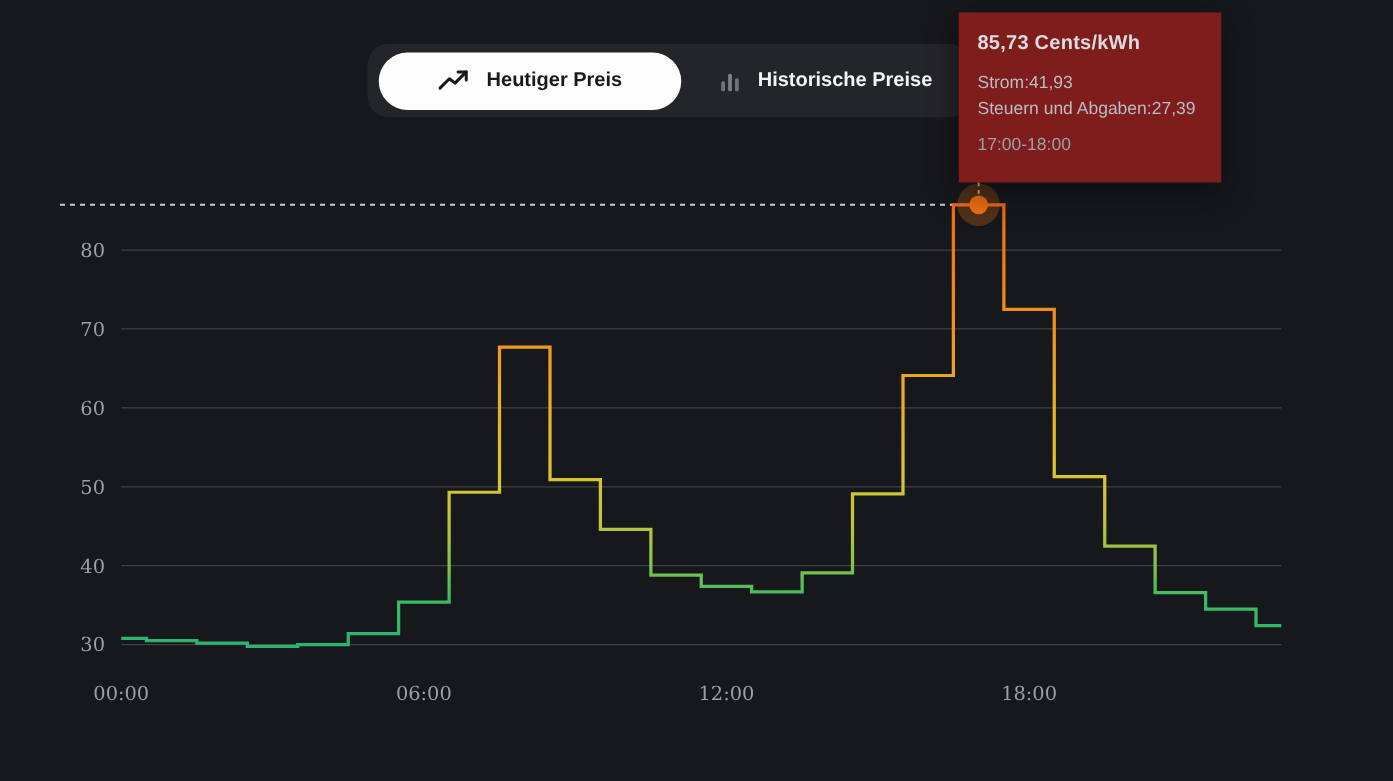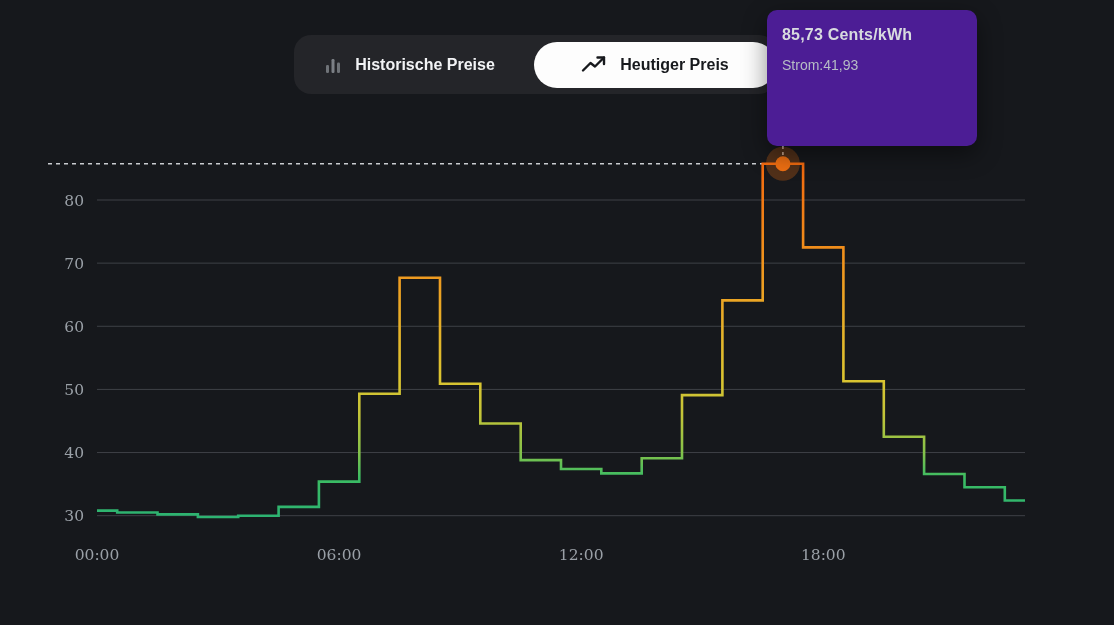--- a/index.html
+++ b/index.html
@@ -28,21 +28,21 @@
   .tab-inactive{
     flex:1;height:100%;
     color:#f2f3f5;font-weight:bold;font-size:16px;
   }
   .tab-icon{display:block;flex:0 0 auto;}
 
   
   .tooltip{
     position:absolute;left:767px;top:10px;width:210px;height:136px;
     box-sizing:border-box;padding:14px 15px 12px 15px;
-    background:#4c1d95;border-radius:10px;
+    background:#7f1d1d;border-radius:0;
     box-shadow:0 8px 24px rgba(0,0,0,.45);
     color:#b6bdc5;font-size:14px;
   }
   .tooltip-title{
     color:#d8dbdf;font-size:16px;font-weight:bold;margin:2px 0 11px 0;
     letter-spacing:.2px;
   }
   .tooltip-row{display:flex;line-height:21px;}
   .tooltip-row .sep{flex:0 0 auto;}
   .tooltip-time{margin-top:10px;color:#98a0a9;}
@@ -81,38 +81,43 @@
       <text x="581.1739130434783" y="560" text-anchor="middle" fill="#9aa0a7" font-size="15.5" font-family="&quot;DejaVu Serif&quot;, serif">12:00</text>
       <text x="823.2608695652174" y="560" text-anchor="middle" fill="#9aa0a7" font-size="15.5" font-family="&quot;DejaVu Serif&quot;, serif">18:00</text>
       <line x1="48" y1="163.82078" x2="778" y2="163.82078" stroke="#c9ccd0" stroke-width="1.5" stroke-dasharray="4 4"></line>
       <line x1="782.9130434782609" y1="146" x2="782.9130434782609" y2="159.82078" stroke="#c9ccd0" stroke-width="1.5" stroke-dasharray="3 3"></line>
       <path d="M 97 510.6 H 117.2 V 512.5 H 157.5 V 514.4 H 197.9 V 517.0 H 238.2 V 515.7 H 278.6 V 506.9 H 318.9 V 481.6 H 359.3 V 393.8 H 399.6 V 277.7 H 440.0 V 383.7 H 480.3 V 423.5 H 520.7 V 460.1 H 561.0 V 469.0 H 601.3 V 473.4 H 641.7 V 458.2 H 682.0 V 395.1 H 722.4 V 300.4 H 762.7 V 163.8 H 803.1 V 247.4 H 843.4 V 381.2 H 883.8 V 436.8 H 924.1 V 474.0 H 964.5 V 487.3 H 1004.8 V 500.5 H 1025.0" fill="none" stroke="url(#priceGrad)" stroke-width="2.6" stroke-linejoin="miter"></path>
       <circle cx="782.9130434782609" cy="163.82078" r="17" fill="rgba(238,111,18,0.28)"></circle>
       <circle cx="782.9130434782609" cy="163.82078" r="7.5" fill="#ee6f12"></circle>
     </svg>
 
   <div class="tabbar">
+    <div class="tab tab-active">
+      <svg class="tab-icon" width="26" height="22" viewBox="0 0 26 22" fill="none">
+        <path d="M2 16.5 L9.5 9 L14 12.5 L23 3.5" stroke="#17191d" stroke-width="2.4" stroke-linecap="round" stroke-linejoin="round"></path>
+        <path d="M16.5 3.5 H23 V10" stroke="#17191d" stroke-width="2.4" stroke-linecap="round" stroke-linejoin="round"></path>
+      </svg>
+      <span>Heutiger Preis</span>
+    </div>
     <div class="tab tab-inactive">
       <svg class="tab-icon" width="18" height="18" viewBox="0 0 18 18" fill="none">
         <rect x="2" y="9" width="3" height="8" rx="1.2" fill="#6f7378"></rect>
         <rect x="7.5" y="3" width="3" height="14" rx="1.2" fill="#7c8086"></rect>
         <rect x="13" y="6.5" width="3" height="10.5" rx="1.2" fill="#6f7378"></rect>
       </svg>
       <span>Historische Preise</span>
-    </div>
-    <div class="tab tab-active">
-      <svg class="tab-icon" width="26" height="22" viewBox="0 0 26 22" fill="none">
-        <path d="M2 16.5 L9.5 9 L14 12.5 L23 3.5" stroke="#17191d" stroke-width="2.4" stroke-linecap="round" stroke-linejoin="round"></path>
-        <path d="M16.5 3.5 H23 V10" stroke="#17191d" stroke-width="2.4" stroke-linecap="round" stroke-linejoin="round"></path>
-      </svg>
-      <span>Heutiger Preis</span>
     </div>
   </div>
 
   <div class="tooltip">
     <div class="tooltip-title">85,73 Cents/kWh</div>
     <div class="tooltip-row">
       <span>Strom</span>
       <span class="sep">:</span>
       <span>41,93</span>
     </div>
+    <div class="tooltip-row">
+      <span>Steuern und Abgaben:</span>
+      <span>27,39</span>
+    </div>
+    <div class="tooltip-time">17:00-18:00</div>
   </div>
 </div>
 
 </body></html>

